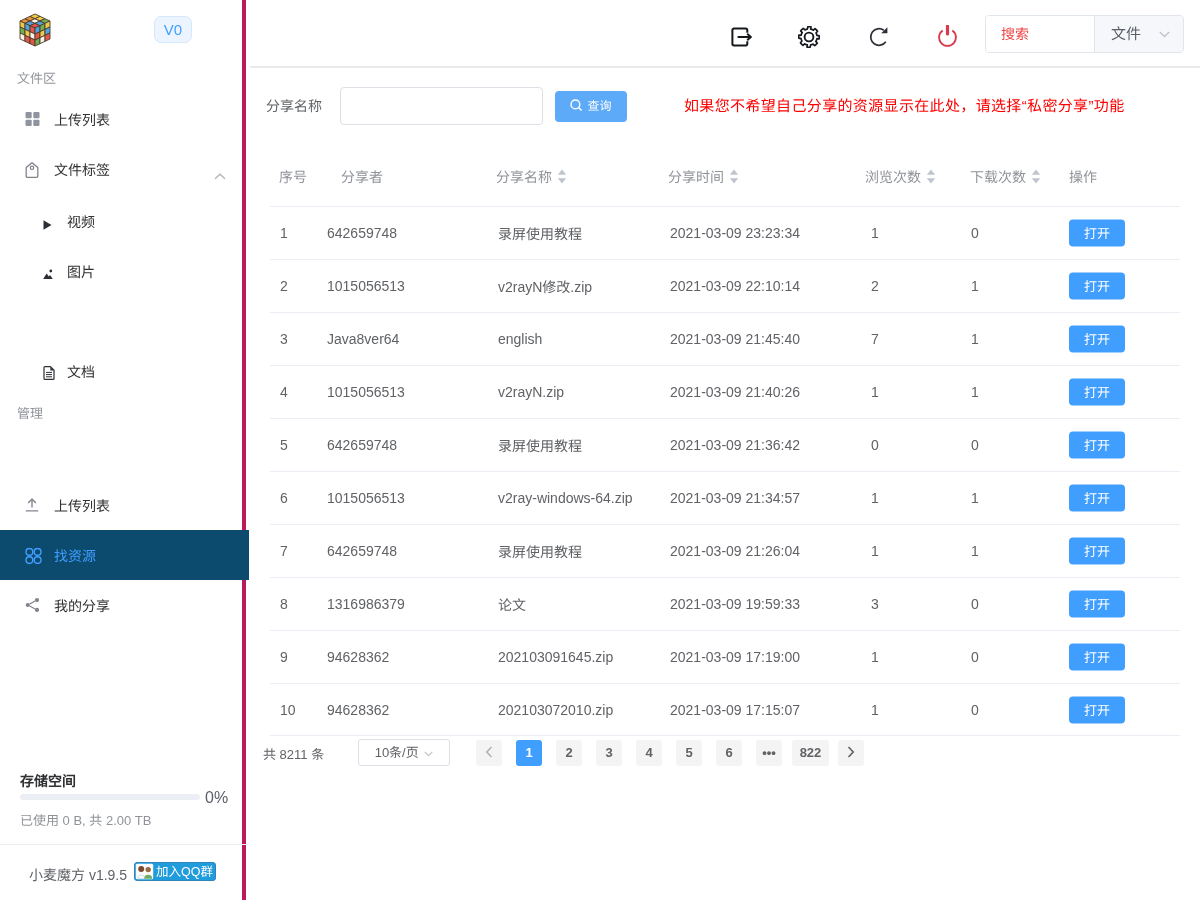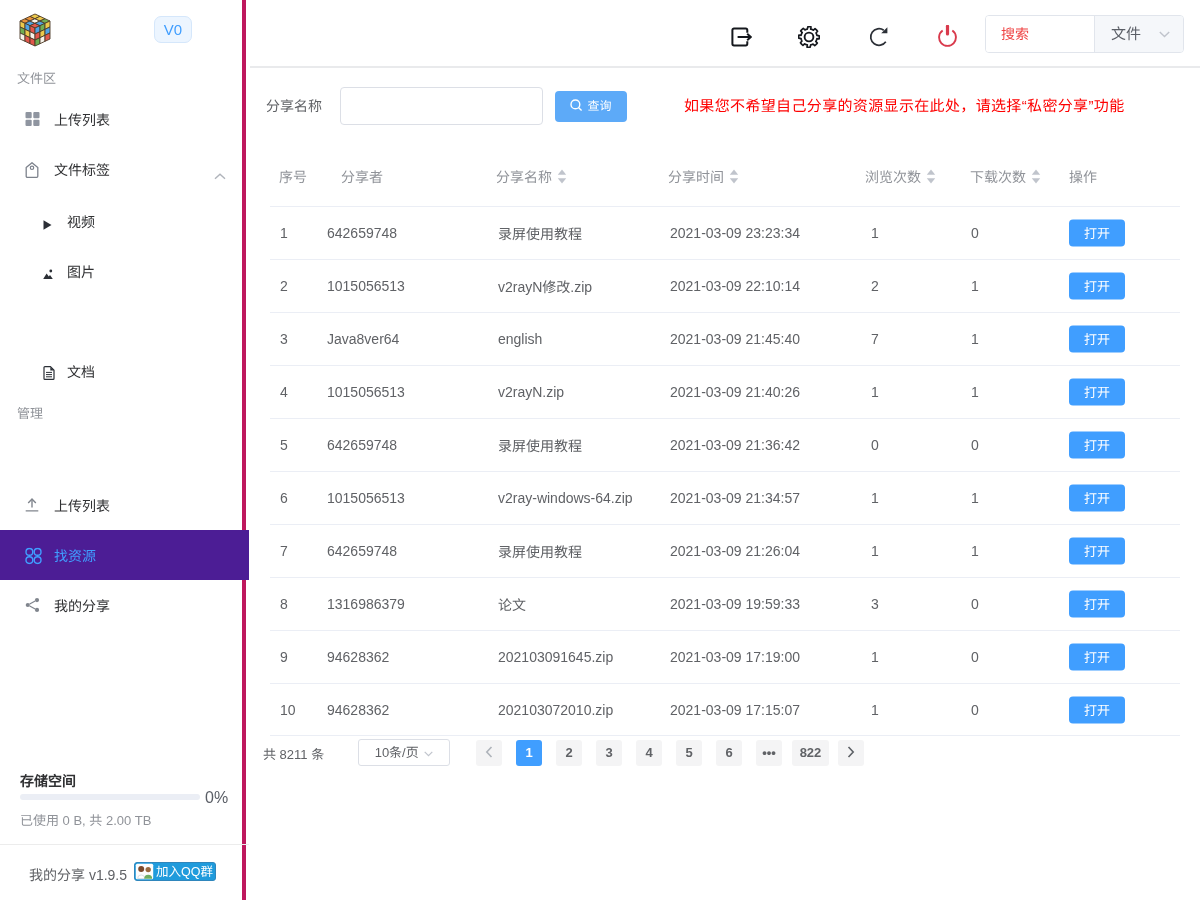--- a/index.html
+++ b/index.html
@@ -8,21 +8,21 @@
 .abs { position:absolute; }
 #app { position:relative; width:1200px; height:900px; }
 
 #sidebar { position:absolute; left:0; top:0; width:246px; height:900px; background:#fff; border-right:4px solid #be185d; z-index:5; }
 .sec-label { position:absolute; left:17px; font-size:13px; color:#909399; }
 .mi { position:absolute; left:0; width:249px; height:50px; }
 .mi .ico { position:absolute; left:25px; top:50%; transform:translateY(-50%); width:15px; height:15px; }
 .mi .txt { position:absolute; left:54px; top:50%; transform:translateY(-50%); font-size:14px; color:#303133; white-space:nowrap; }
 .mi.sub .ico { left:43px; width:10px; height:10px; }
 .mi.sub .txt { left:67px; }
-.mi.active { background:#4c1d95; }
+.mi.active { background:#0c4a6e; }
 .mi.active .txt { color:#409eff; }
 
 #header { position:absolute; left:250px; top:0; width:950px; height:68px; background:#fff; border-bottom:2px solid #e9eaec; }
 .hicon { position:absolute; display:block; }
 
 #searchgrp { position:absolute; left:735px; top:15px; width:199px; height:38px; border:1px solid #e1e5ec; border-radius:4px; display:flex; overflow:hidden; }
 #searchgrp .inp { width:108px; height:100%; padding-left:15px; font-size:14px; color:#ef4444; line-height:36px; background:#fff; }
 #searchgrp .sel { flex:1; background:#f5f7fa; border-left:1px solid #e1e5ec; position:relative; font-size:15px; color:#5a5e66; line-height:36px; padding-left:16px; }
 
 #main { position:absolute; left:250px; top:68px; width:950px; height:832px; background:#fff; }
@@ -172,21 +172,21 @@
         <span class="txt">我的分享</span>
       </div>
 
   <div id="storage">
     <div class="abs" style="left:20px; top:10px; font-size:14px; color:#303133; font-weight:bold;">存储空间</div>
     <div class="abs" style="left:20px; top:34px; width:180px; height:6px; border-radius:3px; background:#ebeef5;"></div>
     <div class="abs" style="left:205px; top:29px; font-size:16px; color:#5a5e66;">0%</div>
     <div class="abs" style="left:20px; top:50px; font-size:13px; color:#909399;">已使用 0 B, 共 2.00 TB</div>
   </div>
   <div class="abs" style="left:0; top:844px; width:249px; border-top:1px solid #ececec;"></div>
-  <div class="abs" style="left:29px; top:864px; font-size:14px; color:#606266;">我的分享 v1.9.5</div>
+  <div class="abs" style="left:29px; top:864px; font-size:14px; color:#606266;">小麦魔方 v1.9.5</div>
   <div id="qqbadge" class="abs" style="top:862px;"><svg width="82" height="19" viewBox="0 0 82 19">
           <rect x="0.5" y="0.5" width="81" height="18" rx="2.5" fill="#209bdc" stroke="#2f86bc"></rect>
           <rect x="1.8" y="1.8" width="17.4" height="15.4" rx="1.5" fill="#fdfdfd"></rect>
           <circle cx="7.2" cy="7" r="3" fill="#7c4a2c"></circle>
           <circle cx="14.2" cy="7.6" r="2.7" fill="#9a6a40"></circle>
           <path d="M2.9 16.5 a4.3 4.3 0 0 1 8.6 0 Z" fill="#f5f8fa"></path>
           <path d="M3.7 16.5 a3.5 3.5 0 0 1 7 0 Z" fill="#ffffff" stroke="#b9c4cc" stroke-width="0.5"></path>
           <path d="M10.2 16.8 a4 4 0 0 1 8 0 Z" fill="#6fae62"></path>
           <text x="50.5" y="14.2" font-size="12.5" fill="#fff" text-anchor="middle" font-family="Liberation Sans,sans-serif">加入QQ群</text>
         </svg></div>

